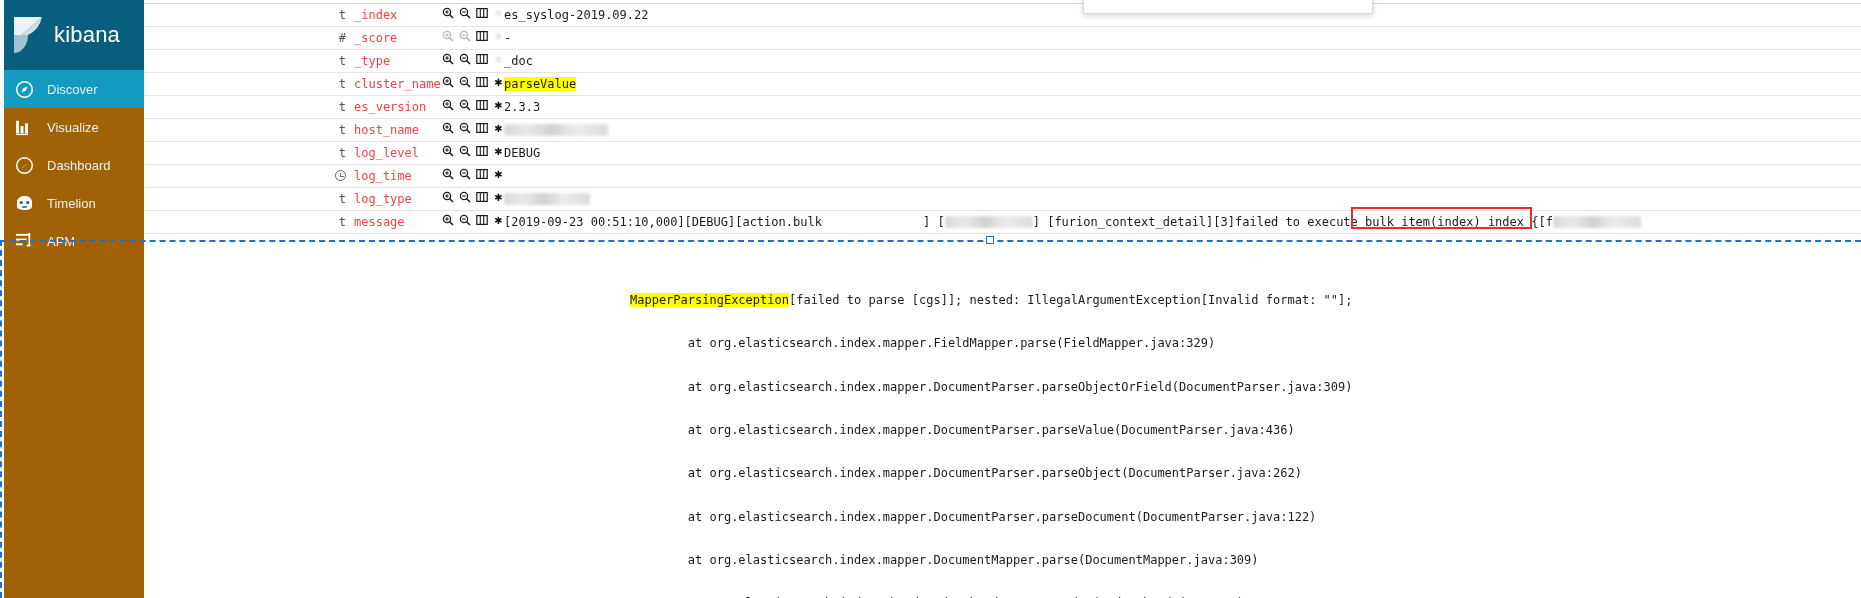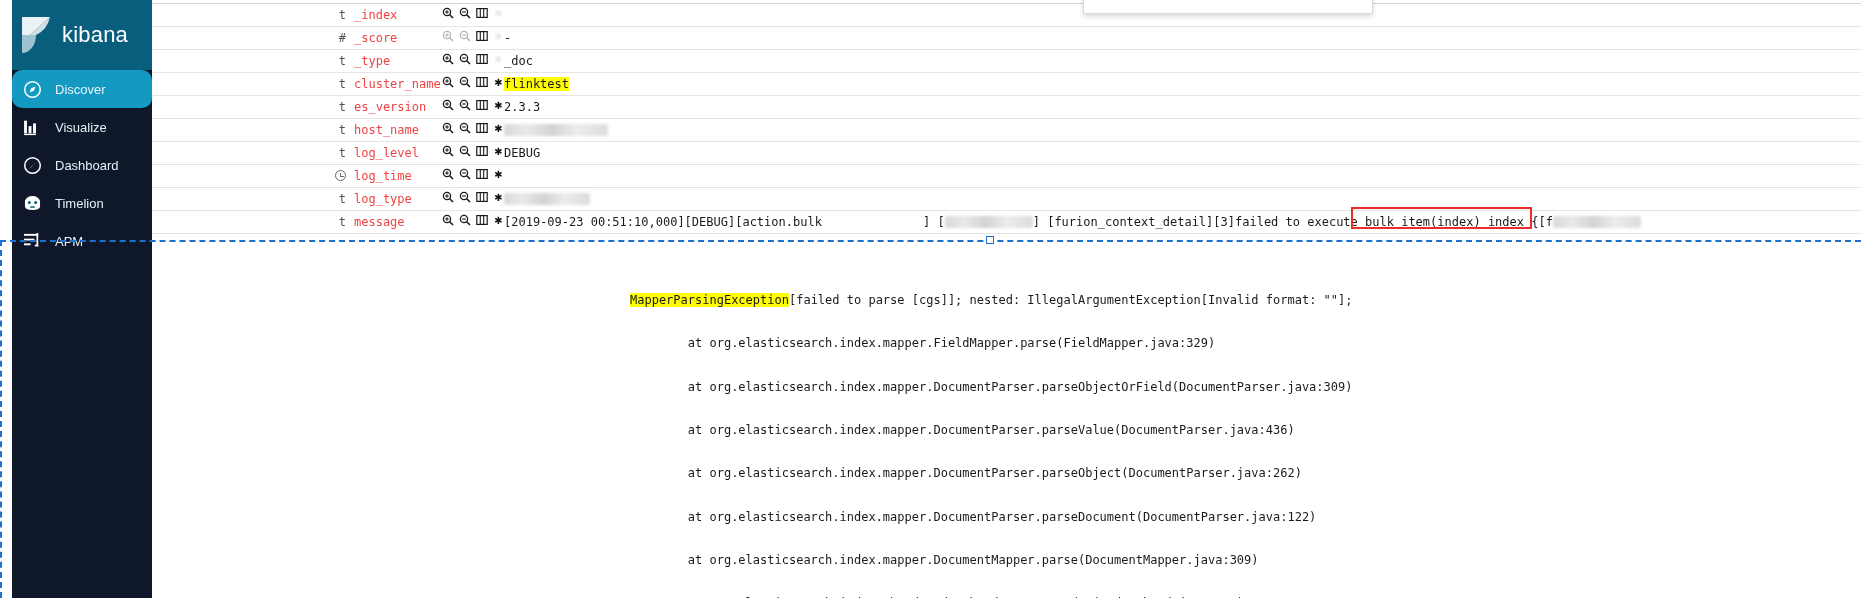--- a/index.html
+++ b/index.html
@@ -15,24 +15,24 @@
     position: relative;
     width: 1861px;
     height: 598px;
     background: #ffffff;
     overflow: hidden;
   }
 
   
   #sidebar {
     position: absolute;
-    left: 12px; top: 0;
+    left: 4px; top: 0;
     width: 140px;
     height: 598px;
-    background: #0f172a;
+    background: #a16207;
     z-index: 40;
   }
   .brand {
     height: 70px;
     display: flex;
     align-items: center;
     padding-left: 8px;
     background: #0a5e7d;
   }
   .brand-mark {
@@ -49,21 +49,20 @@
   }
   .nav-item {
     display: flex;
     align-items: center;
     height: 38px;
     padding-left: 9px;
     color: #e6f2f6;
     font-size: 13px;
     cursor: pointer;
     position: relative;
-    border-radius: 10px;
   }
   .nav-item.active { background: #1499c0; }
   .nav-icon {
     width: 22px; height: 22px;
     flex: 0 0 auto;
     margin-right: 12px;
     display: flex;
     align-items: center;
     justify-content: center;
     color: #ffffff;
@@ -367,20 +366,21 @@
               </svg>
             </span>
           <span class="act">
               <svg width="12" height="12" viewBox="0 0 12 12">
                 <rect x="0.8" y="1.6" width="10.4" height="8.8" fill="none" stroke="#1a1a1a" stroke-width="1.2"></rect>
                 <path d="M4.3 1.6 V10.4 M7.7 1.6 V10.4" stroke="#1a1a1a" stroke-width="1.1"></path>
               </svg>
             </span>
           <span class="act dim star">✱</span>
         </div>
+        <div class="col-value">es_syslog-2019.09.22</div>
       </div>
 
       <div class="field-row">
         <div class="col-type"><span class="type-glyph">#</span></div>
         <div class="col-name">_score</div>
         <div class="col-actions">
           <span class="act dim">
               <svg width="12" height="12" viewBox="0 0 12 12">
                 <circle cx="5" cy="5" r="3.6" fill="none" stroke="#1a1a1a" stroke-width="1.3"></circle>
                 <path d="M7.7 7.7 L11 11" stroke="#1a1a1a" stroke-width="1.6"></path>
@@ -453,21 +453,21 @@
               </svg>
             </span>
           <span class="act">
               <svg width="12" height="12" viewBox="0 0 12 12">
                 <rect x="0.8" y="1.6" width="10.4" height="8.8" fill="none" stroke="#1a1a1a" stroke-width="1.2"></rect>
                 <path d="M4.3 1.6 V10.4 M7.7 1.6 V10.4" stroke="#1a1a1a" stroke-width="1.1"></path>
               </svg>
             </span>
           <span class="act star">✱</span>
         </div>
-        <div class="col-value"><mark class="hl">flinktest</mark></div>
+        <div class="col-value"><mark class="hl">parseValue</mark></div>
       </div>
 
       <div class="field-row">
         <div class="col-type"><span class="type-glyph">t</span></div>
         <div class="col-name">es_version</div>
         <div class="col-actions">
           <span class="act">
               <svg width="12" height="12" viewBox="0 0 12 12">
                 <circle cx="5" cy="5" r="3.6" fill="none" stroke="#1a1a1a" stroke-width="1.3"></circle>
                 <path d="M7.7 7.7 L11 11" stroke="#1a1a1a" stroke-width="1.6"></path>

